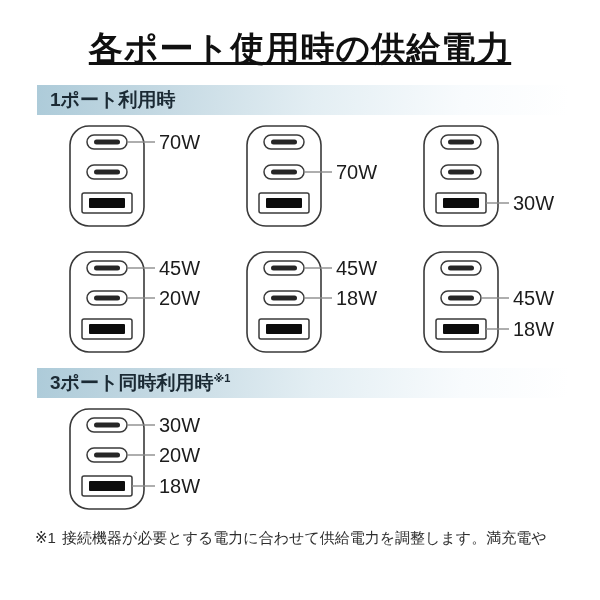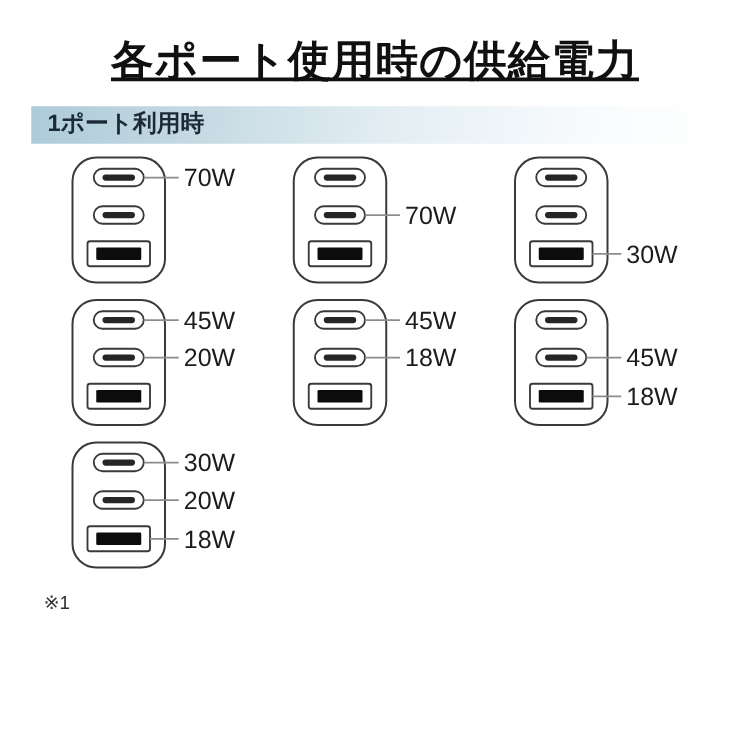--- a/index.html
+++ b/index.html
@@ -7,21 +7,21 @@
     width:600px;height:600px;overflow:hidden;background:#ffffff;
     font-family:"Liberation Sans","DejaVu Sans",sans-serif;
     -webkit-font-smoothing:antialiased;
   }
   .page{position:relative;width:600px;height:600px;}
   .page-title{
     margin:26px 0 0 0;text-align:center;
     font-size:34px;font-weight:700;color:#101010;letter-spacing:1px;text-decoration:underline;
   }
   .content{margin:0 20px 0 25px;}
-  .section{margin:0;}
+  .section{margin:12px;}
   .section-header{
     margin-top:13px;height:30px;line-height:30px;padding-left:13px;
     background:linear-gradient(96deg,#adcbd9 0%,#c3d8e2 22%,#e3eef3 52%,#f8fbfd 80%,#ffffff 100%);
     font-size:19px;font-weight:700;color:#1b2a34;
   }
   .section-header .note-ref{
     font-size:11px;font-weight:700;vertical-align:super;line-height:0;
   }
   .charger-row{
     display:flex;justify-content:flex-start;align-items:flex-end;
@@ -128,20 +128,23 @@
             <text x="99" y="56" class="wattage" fill="#1c1c1c">45W</text>
             <rect x="22" y="70" width="50" height="20" rx="2" fill="#ffffff" stroke="#3a3a3a" stroke-width="1.5"></rect>
             <rect x="29" y="75" width="36" height="10" rx="1" fill="#0c0c0c"></rect>
             <line x1="72" y1="80" x2="95" y2="80" stroke="#8c8c8c" stroke-width="1.4"></line>
             <text x="99" y="87" class="wattage" fill="#1c1c1c">18W</text>
           </svg>
         </div>
     </div>
 
     <div class="section">
+      <div class="section-header">
+        <span>3ポート同時利用時</span><span class="note-ref">※1</span>
+      </div>
       <div class="charger-row">
           <svg width="177" height="106" viewBox="0 0 177 106">
             <rect x="10" y="3" width="74" height="100" rx="19" fill="#ffffff" stroke="#3a3a3a" stroke-width="1.6"></rect>
             <rect x="27" y="12" width="40" height="14" rx="7" fill="#ffffff" stroke="#3a3a3a" stroke-width="1.5"></rect>
             <rect x="34" y="16.5" width="26" height="5" rx="2.5" fill="#262626"></rect>
             <line x1="67" y1="19" x2="95" y2="19" stroke="#8c8c8c" stroke-width="1.4"></line>
             <text x="99" y="26" class="wattage" fill="#1c1c1c">30W</text>
             <rect x="27" y="42" width="40" height="14" rx="7" fill="#ffffff" stroke="#3a3a3a" stroke-width="1.5"></rect>
             <rect x="34" y="46.5" width="26" height="5" rx="2.5" fill="#262626"></rect>
             <line x1="67" y1="49" x2="95" y2="49" stroke="#8c8c8c" stroke-width="1.4"></line>
@@ -152,17 +155,17 @@
             <text x="99" y="87" class="wattage" fill="#1c1c1c">18W</text>
           </svg>
         </div>
     </div>
 
   </div>
 
   <div class="footnote">
     <span class="fn-marker">※1</span>
     <span class="fn-text">
-      <br>
+      <span>接続機器が必要とする電力に合わせて供給電力を調整します。満充電や</span><br>
     </span>
   </div>
 
 </div>
 
 </body></html>

